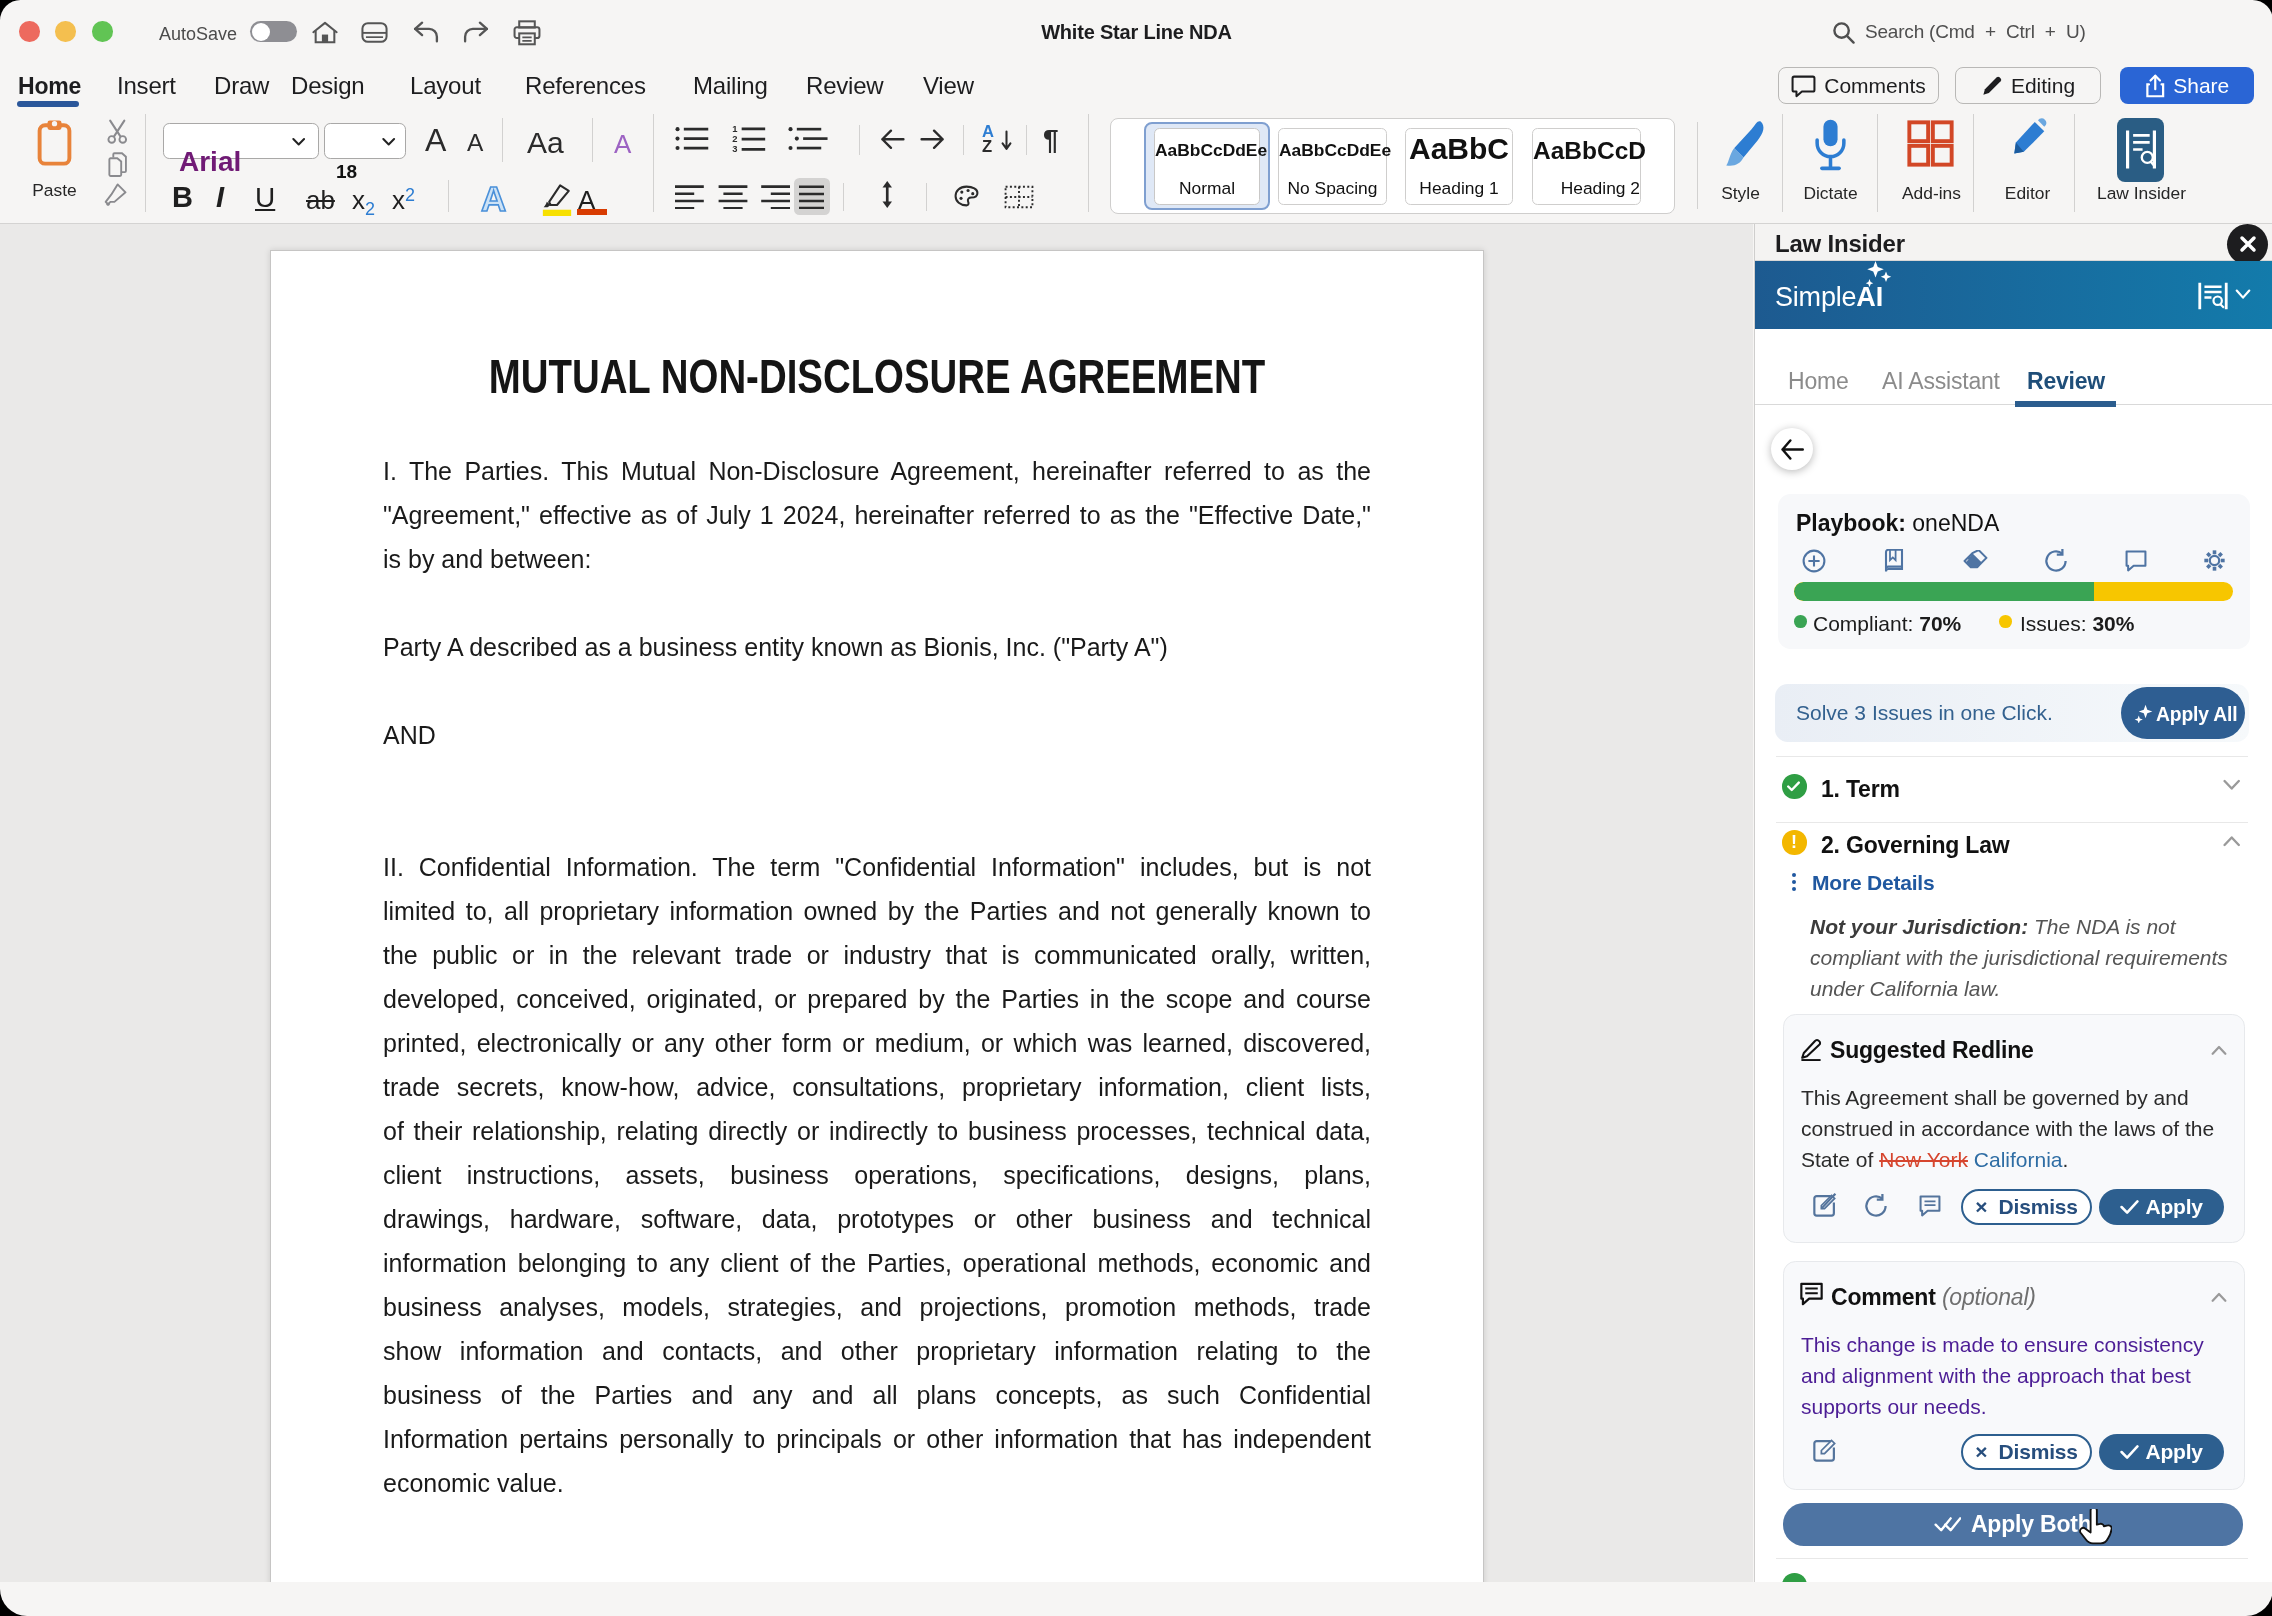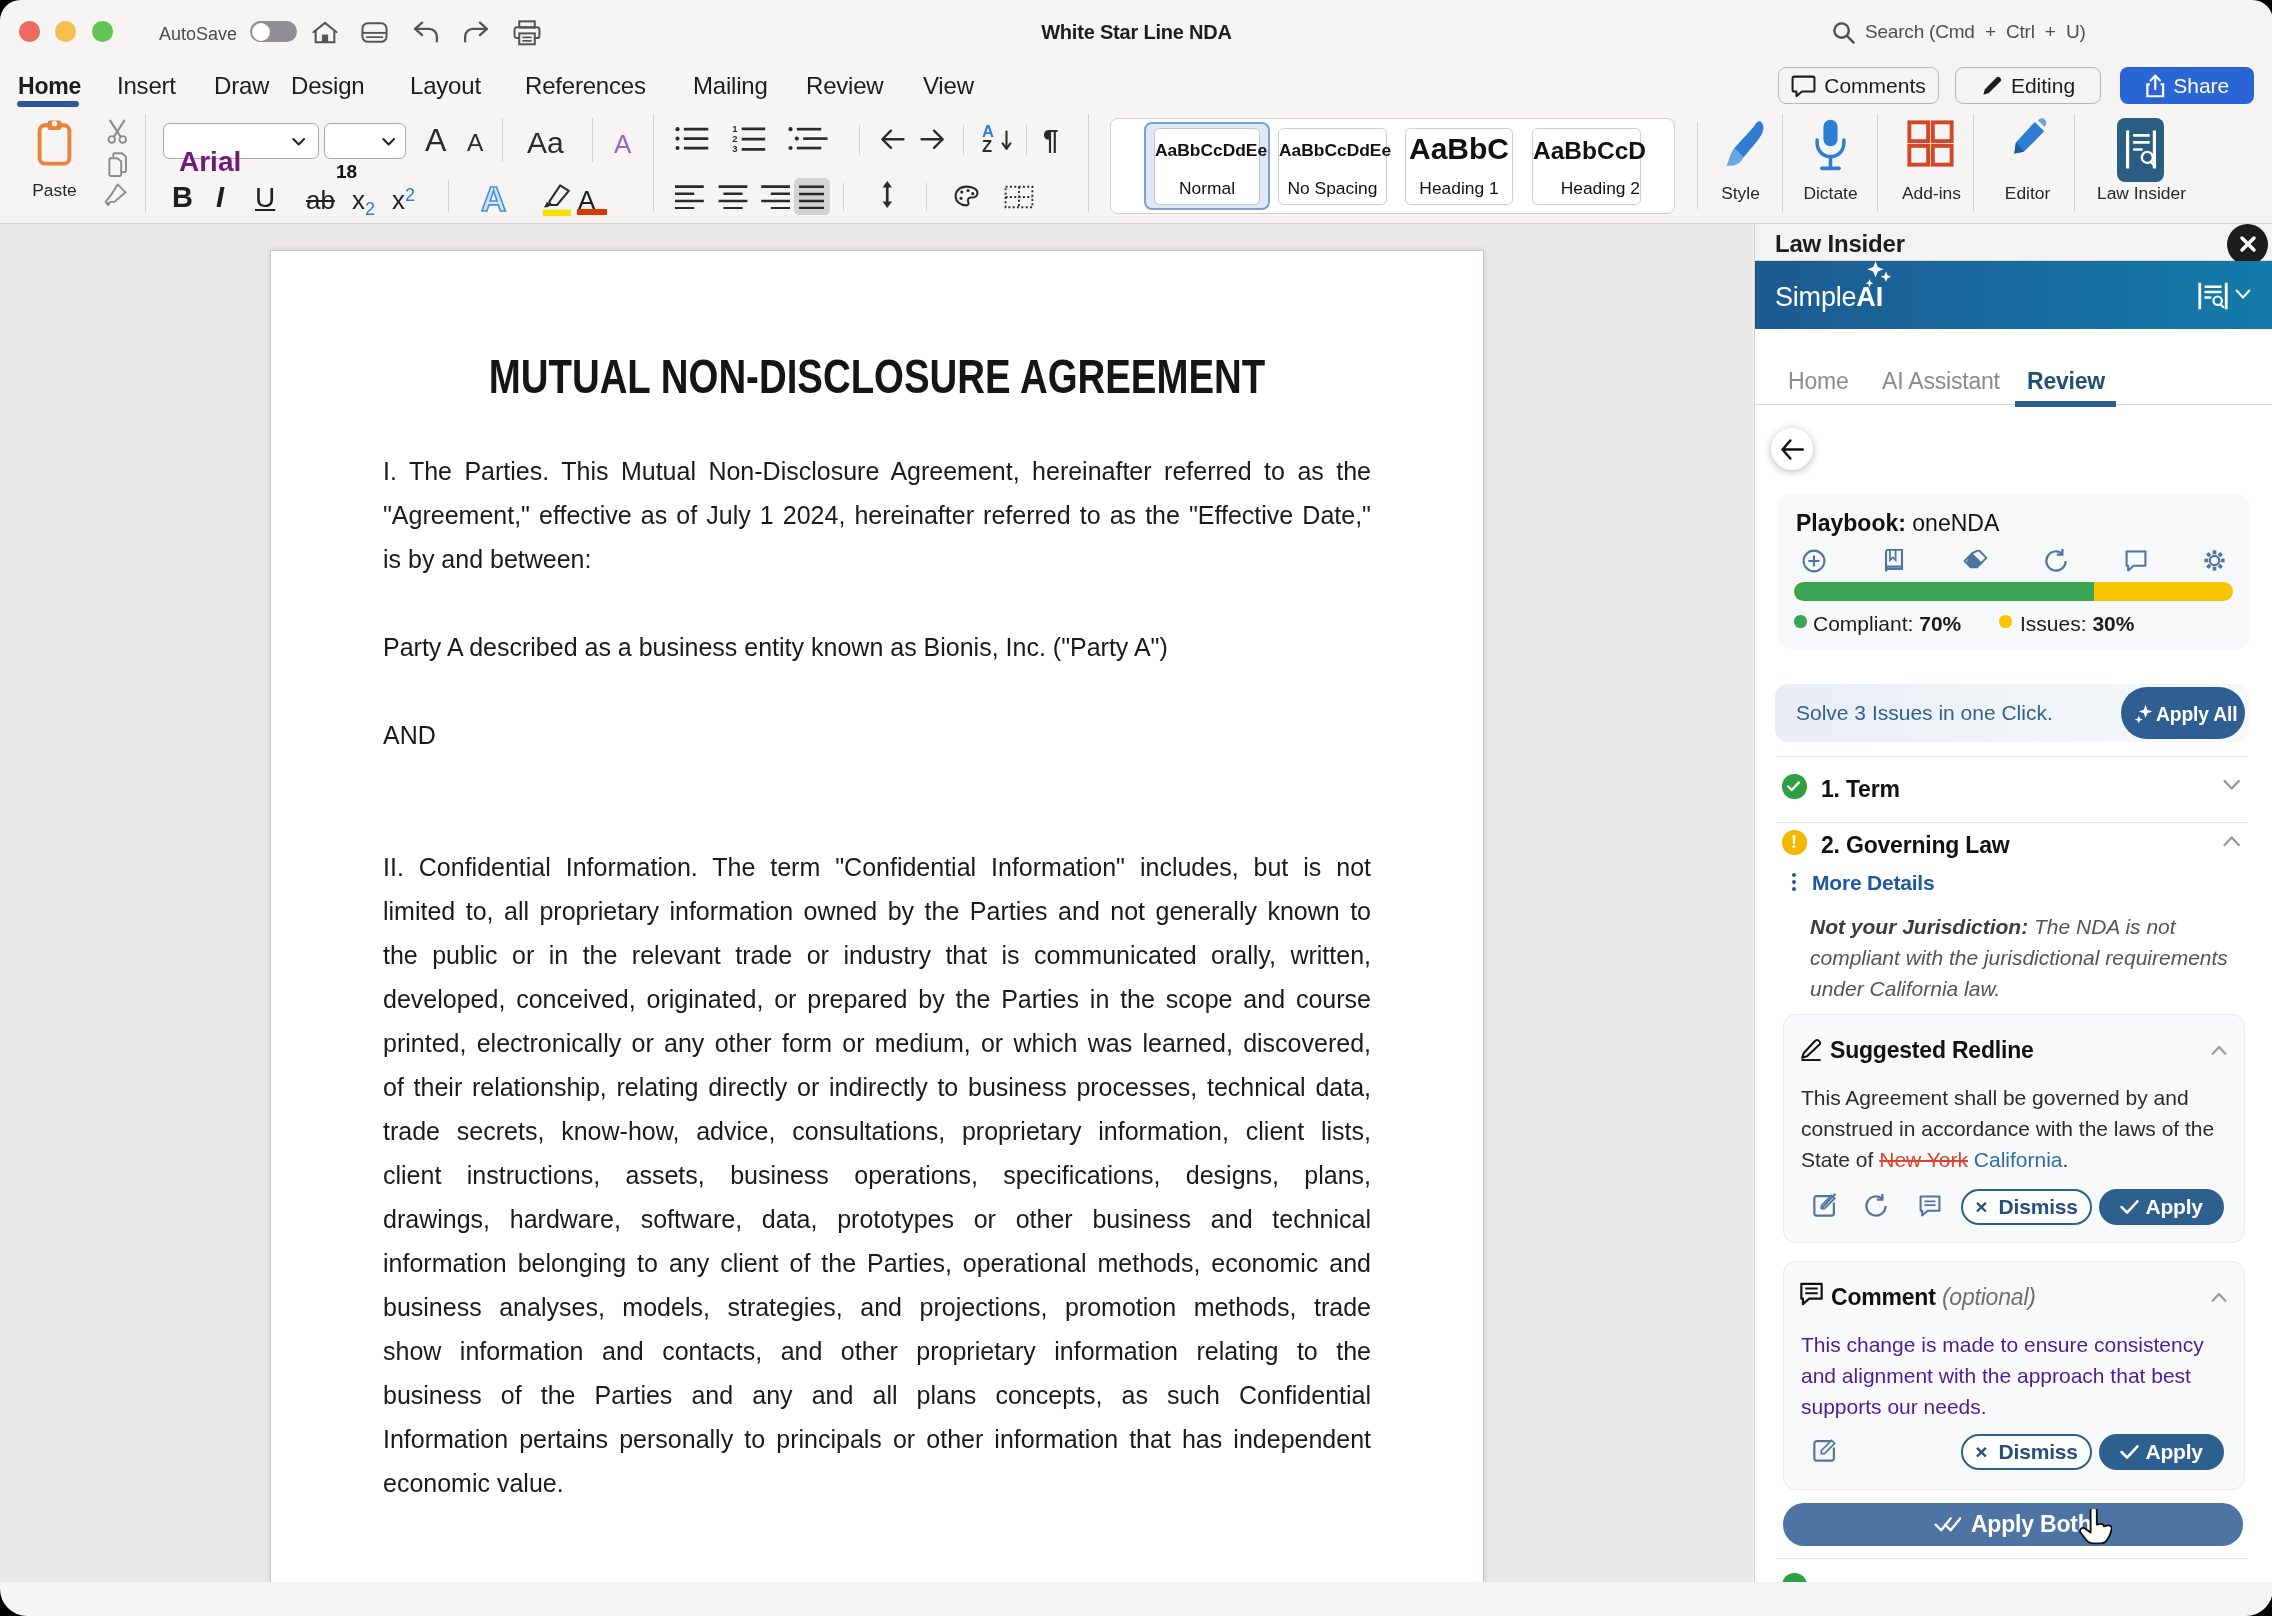--- a/index.html
+++ b/index.html
@@ -316,22 +316,22 @@
         <div class="ll">Party A described as a business entity known as Bionis, Inc. ("Party A")</div>
         <div>&nbsp;</div>
         <div class="ll">AND</div>
         <div>&nbsp;</div>
         <div>&nbsp;</div>
         <div class="jl">II. Confidential Information. The term "Confidential Information" includes, but is not</div>
         <div class="jl">limited to, all proprietary information owned by the Parties and not generally known to</div>
         <div class="jl">the public or in the relevant trade or industry that is communicated orally, written,</div>
         <div class="jl">developed, conceived, originated, or prepared by the Parties in the scope and course</div>
         <div class="jl">printed, electronically or any other form or medium, or which was learned, discovered,</div>
+        <div class="jl">trade secrets, know-how, advice, consultations, proprietary information, client lists,</div>
         <div class="jl">of their relationship, relating directly or indirectly to business processes, technical data,</div>
-        <div class="jl">trade secrets, know-how, advice, consultations, proprietary information, client lists,</div>
         <div class="jl">client instructions, assets, business operations, specifications, designs, plans,</div>
         <div class="jl">drawings, hardware, software, data, prototypes or other business and technical</div>
         <div class="jl">information belonging to any client of the Parties, operational methods, economic and</div>
         <div class="jl">business analyses, models, strategies, and projections, promotion methods, trade</div>
         <div class="jl">show information and contacts, and other proprietary information relating to the</div>
         <div class="jl">business of the Parties and any and all plans concepts, as such Confidential</div>
         <div class="jl">Information pertains personally to principals or other information that has independent</div>
         <div class="ll">economic value.</div>
       </div>
     </div>

